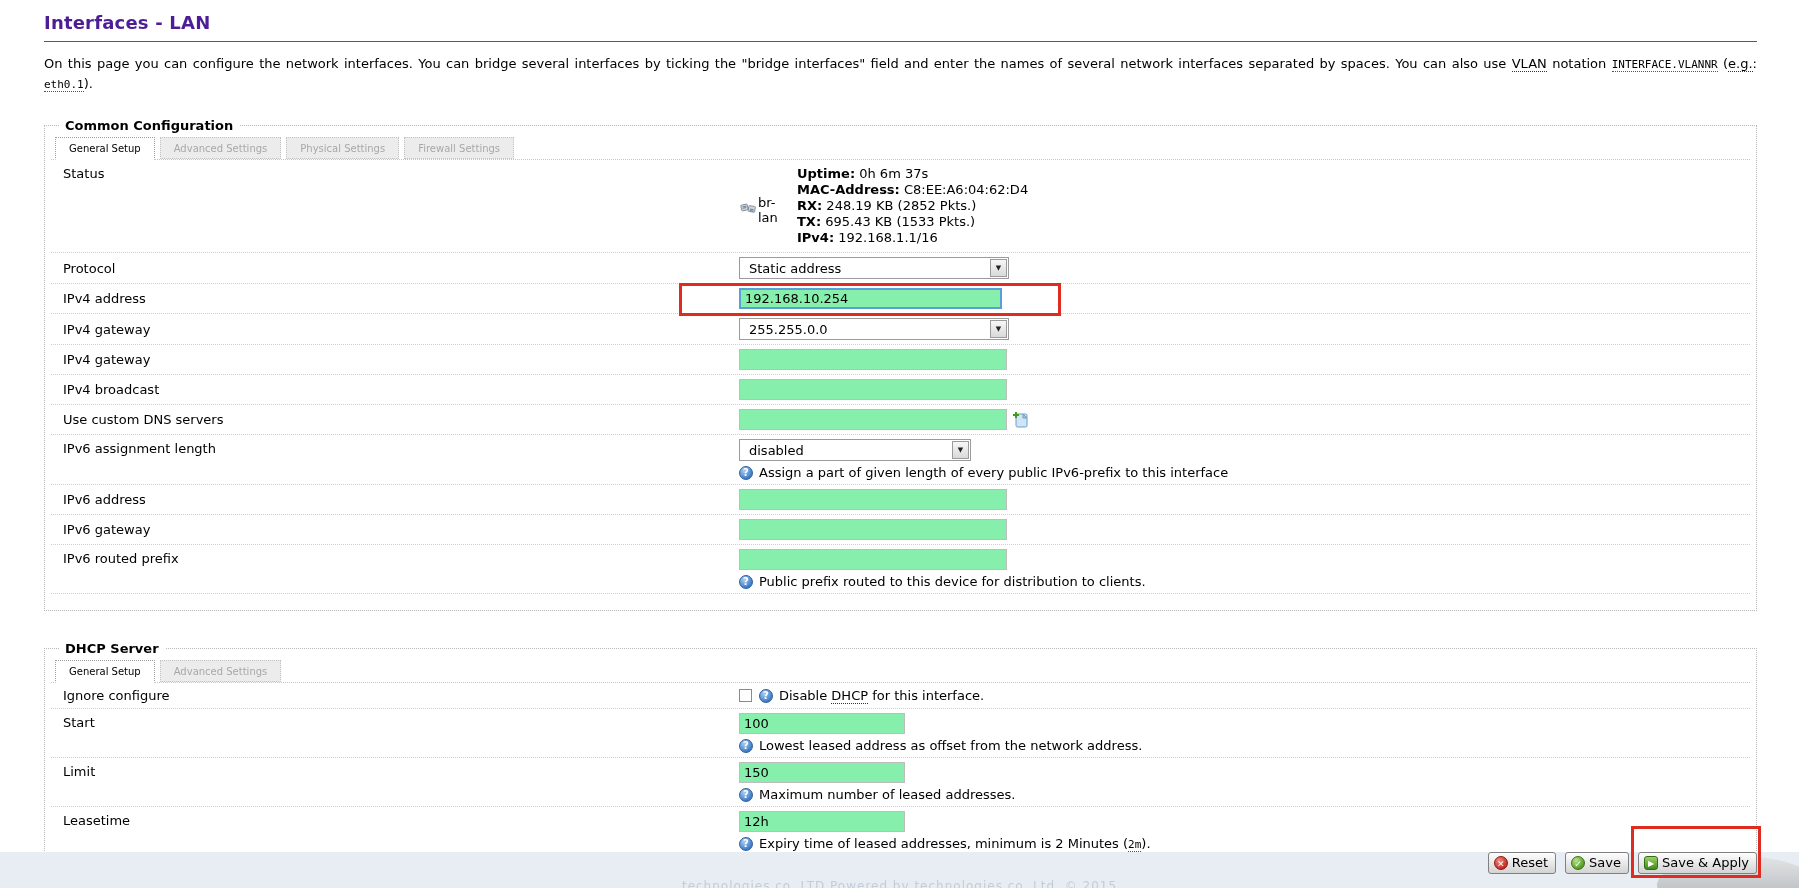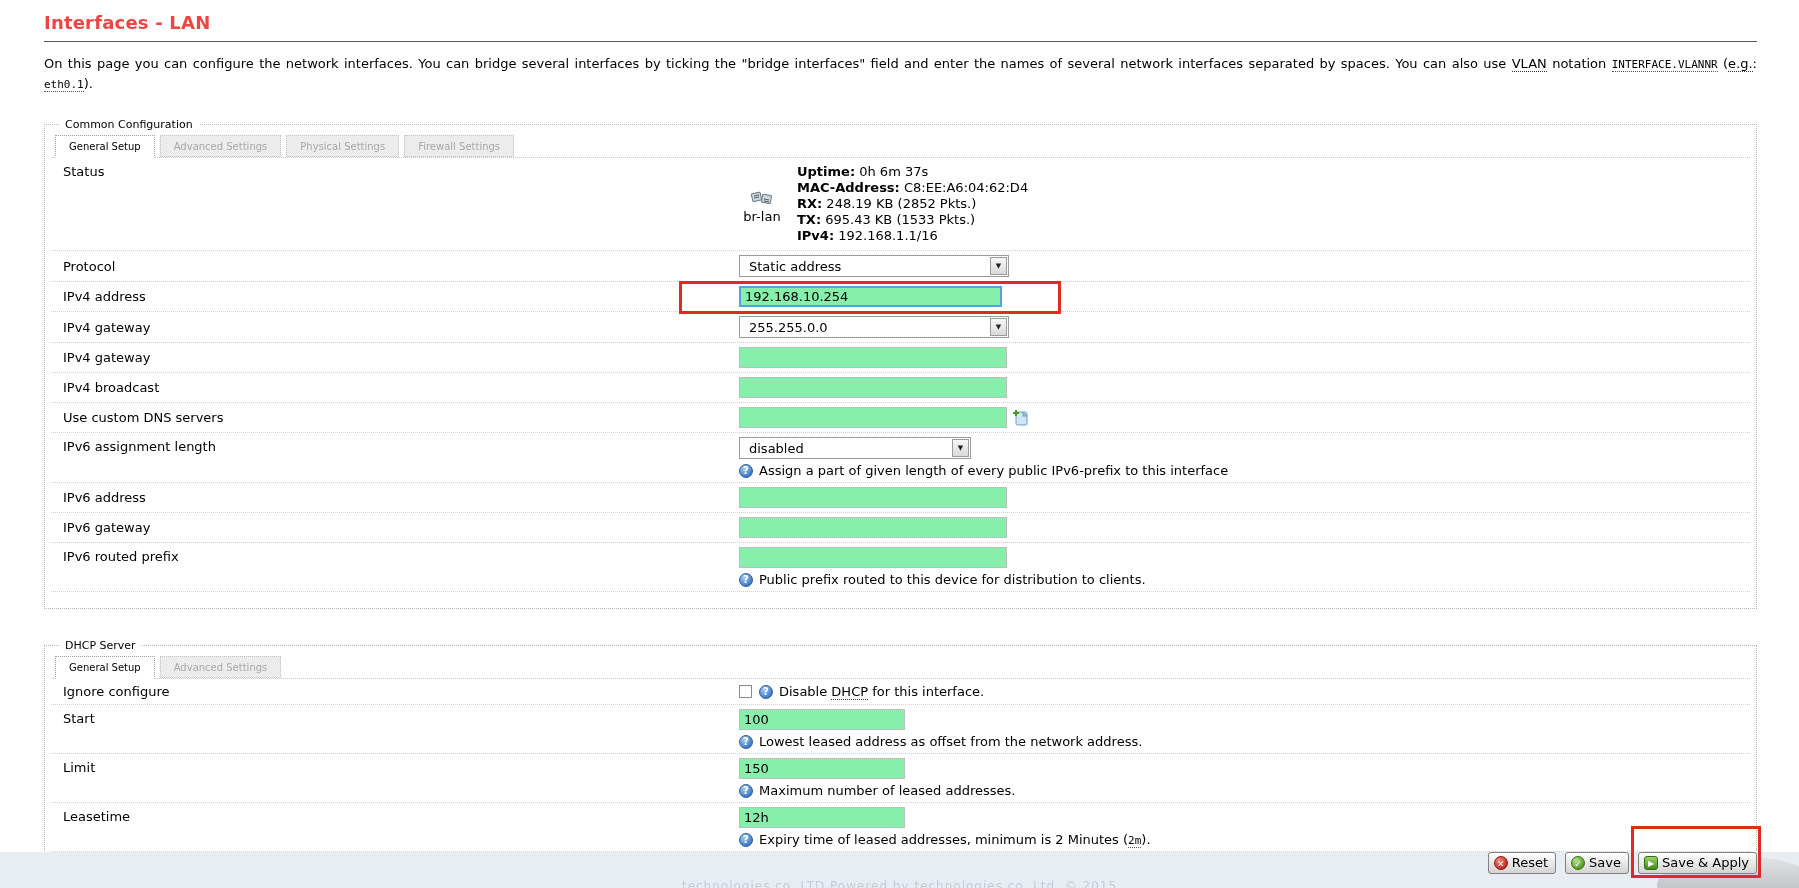--- a/index.html
+++ b/index.html
@@ -1,46 +1,46 @@
 <!DOCTYPE html>
 <html><head>
 <meta charset="utf-8">
 <style>
   * { margin:0; padding:0; box-sizing:border-box; }
   html,body { width:1799px; height:888px; overflow:hidden; background:#fff;
     font-family:"DejaVu Sans","Liberation Sans",sans-serif; color:#000; }
   .page { position:relative; width:1799px; height:888px; padding:8px 42px 0 44px; }
 
   
-  .title { font-size:18px; font-weight:bold; color:#ef4444; padding:4px 0 8px 0; letter-spacing:0.2px; }
+  .title { font-size:18px; font-weight:bold; color:#4c1d95; padding:4px 0 8px 0; letter-spacing:0.2px; }
   .title-rule { border-bottom:1px solid #5a5a5a; margin-bottom:12px; }
   .desc { font-size:13px; line-height:1.55; text-align:justify; margin-bottom:24px; }
   .abbr { border-bottom:1px dotted #333; cursor:help; }
   .mono { font-family:"DejaVu Sans Mono","Liberation Mono",monospace; font-size:11px; border-bottom:1px dotted #555; }
 
   
   fieldset.cbi { border:1px dotted #b8b8b8; padding:0 6px 16px 6px; margin-bottom:30px; }
-  fieldset.cbi legend { font-size:11px; font-weight:normal; margin-left:8px; padding:0 6px; }
+  fieldset.cbi legend { font-size:13px; font-weight:bold; margin-left:8px; padding:0 6px; }
   .tabs { display:flex; gap:5px; padding:4px 0 0 4px; border-bottom:1px dotted #c6c6c6; }
   .tab { font-size:10px; padding:5px 13px 4px 13px; border:1px dotted #c3c3c3; background:#ececec;
          color:#a8a8a8; margin-bottom:0; cursor:pointer; }
   .tab.active { background:#fff; color:#000; border:1px dotted #9f9f9f; border-bottom:1px solid #fff; margin-bottom:-1px; }
 
   
   .row { display:grid; grid-template-columns:688px 1fr; align-items:center;
          border-bottom:1px dotted #cfcfcf; padding:4px 0; min-height:26px; }
   .row.tall { align-items:flex-start; }
   .cell-label { font-size:13px; padding-left:12px; }
   .row.tall .cell-label { padding-top:2px; }
   .cell-field { position:relative; font-size:13px; display:flex; align-items:center; }
   .cell-field.block { display:block; }
 
   
   .status-wrap { display:flex; align-items:center; gap:12px; }
-  .devblock { display:flex; flex-direction:column; align-items:center; width:46px; margin-top:6px; }
+  .devblock { display:flex; flex-direction:row; align-items:center; width:46px; margin-top:6px; }
   .devname { font-size:13px; margin-top:1px; }
   .statusinfo { font-size:13px; line-height:16px; padding:2px 0; }
   .statusinfo b { font-weight:bold; }
 
   
   .text-input { height:21px; width:268px; border:1px solid #bdbdbd; font-size:13px; padding:1px 4px;
     font-family:"DejaVu Sans","Liberation Sans",sans-serif; background:#86efac; color:#000; }
   .text-input.focused { border:2px solid #5aa0d8; width:263px; }
   .text-input.w200 { width:166px; }
   .select { position:relative; height:22px; width:270px; border:1px solid #9b9b9b; background:#fff;

